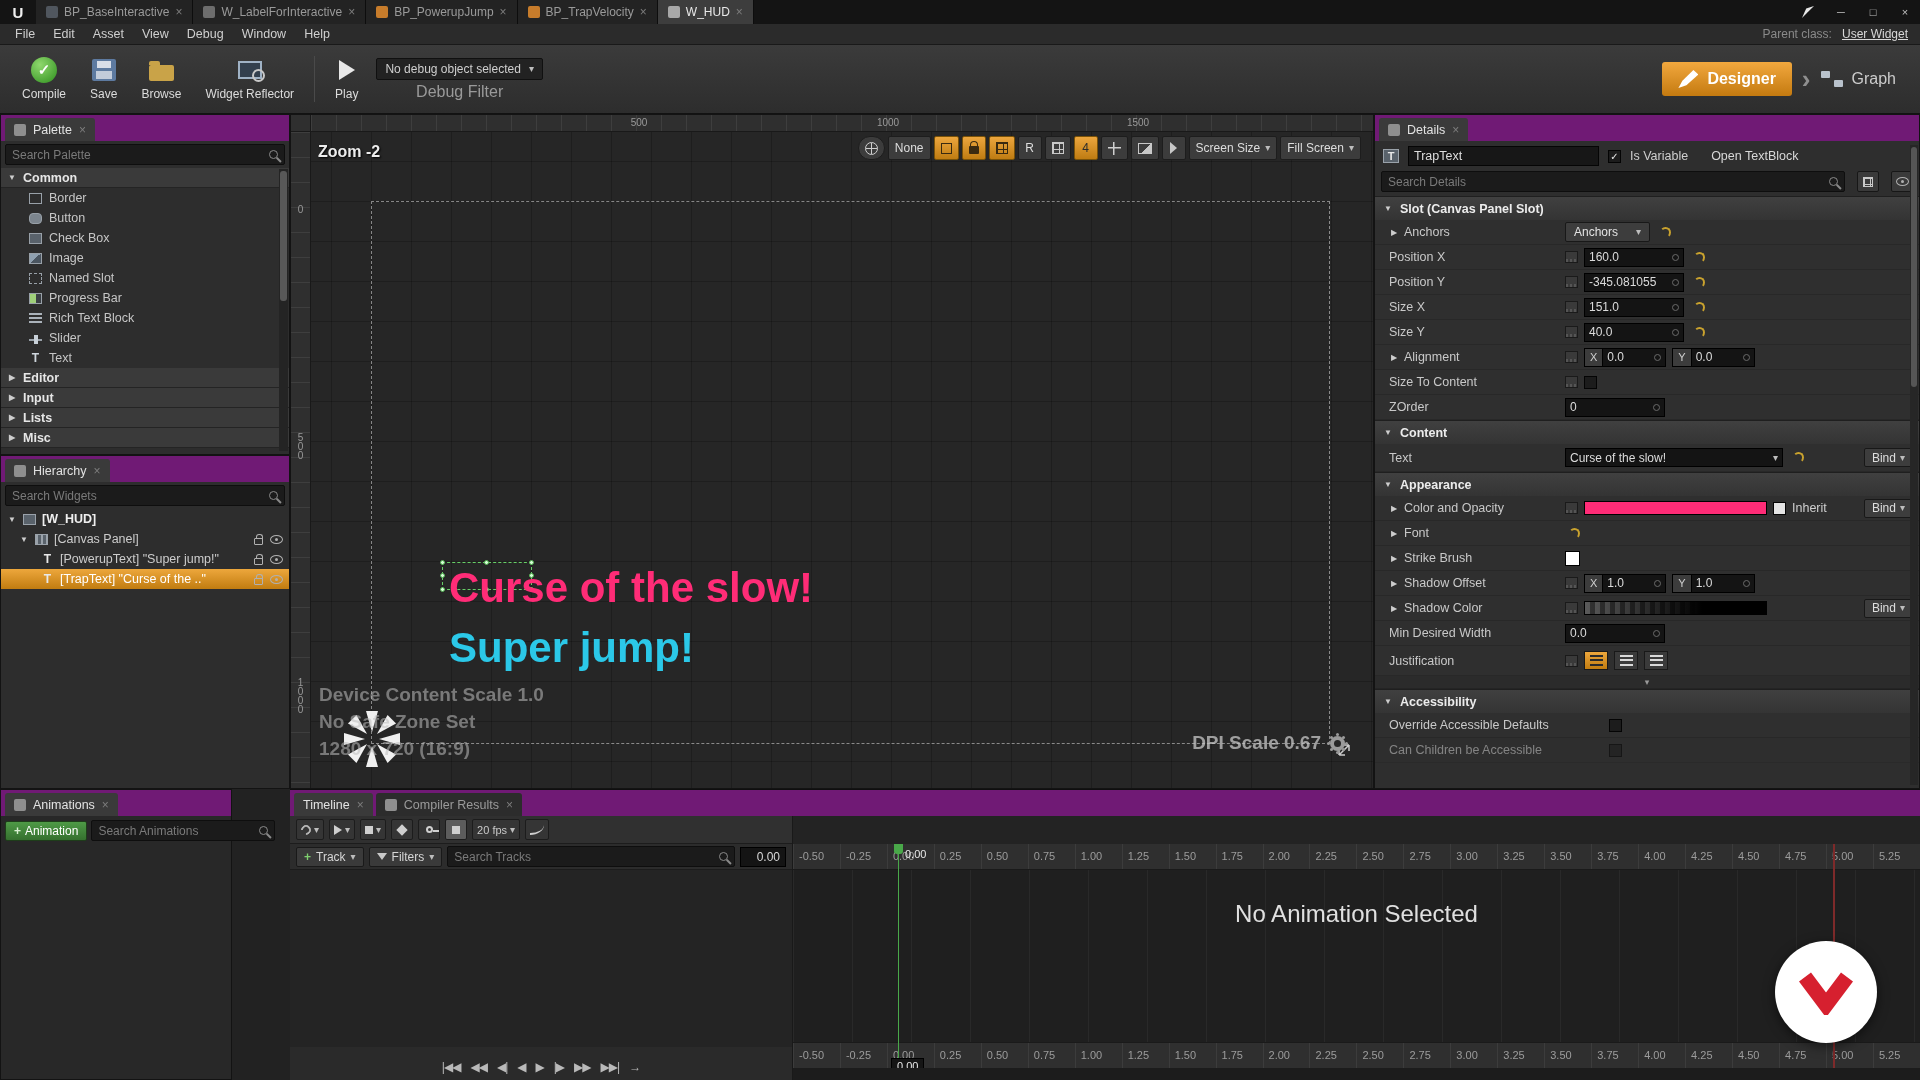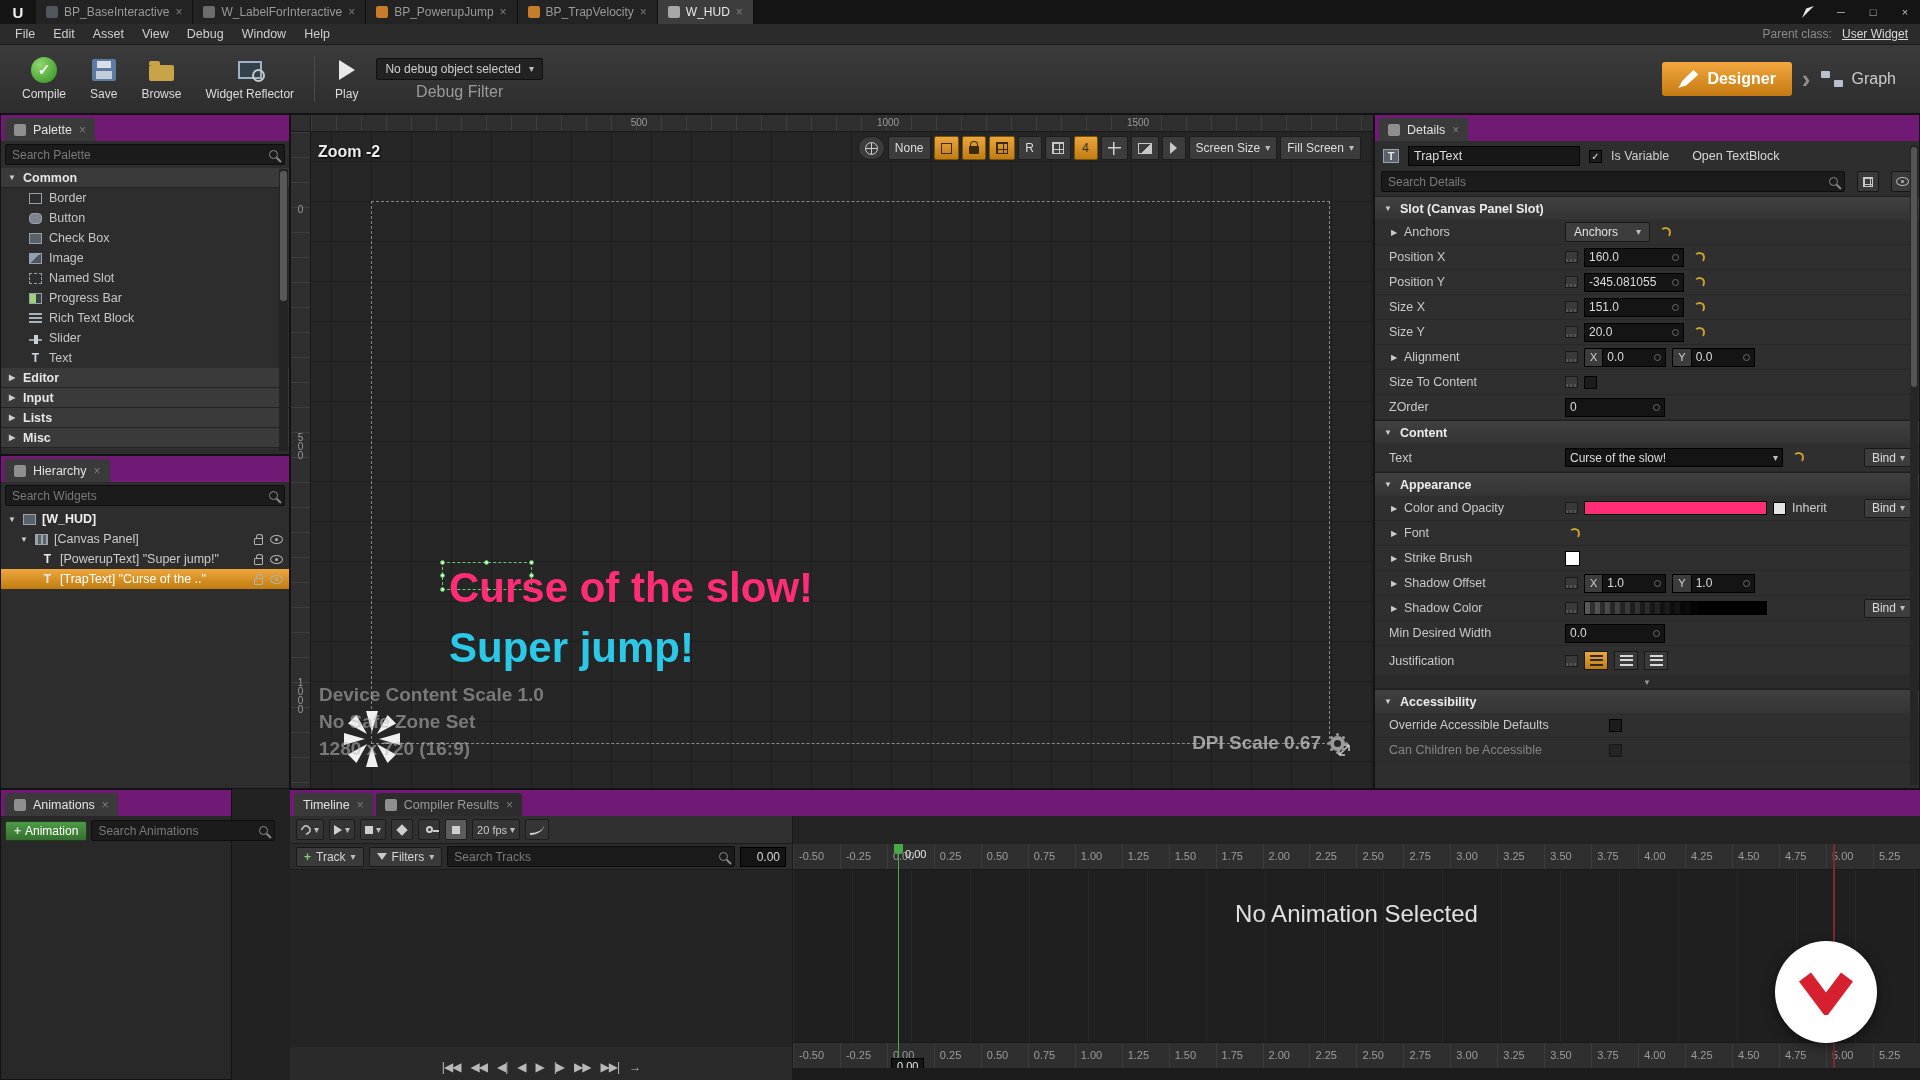--- a/index.html
+++ b/index.html
@@ -146,21 +146,21 @@
   .icon-gear { width:15px; height:15px; border-radius:50%; background:#9a9a9a; position:relative;
     box-shadow:0 -9px 0 -6px #9a9a9a, 0 9px 0 -6px #9a9a9a, 9px 0 0 -6px #9a9a9a, -9px 0 0 -6px #9a9a9a, 6px 6px 0 -6px #9a9a9a, -6px 6px 0 -6px #9a9a9a, 6px -6px 0 -6px #9a9a9a, -6px -6px 0 -6px #9a9a9a; }
   .icon-gear::after { content:''; position:absolute; inset:4px; background:#262626; border-radius:50%; }
   .starburst { position:absolute; left:49px; top:592px; width:64px; height:64px; }
   .resize-handle { position:absolute; left:1044px; top:626px; }
 
   
   .details-panel { left:1374px; top:114px; width:546px; height:675px; background:#2e2e2e; }
   .name-row { display:flex; align-items:center; gap:9px; padding:4px 8px; height:30px; }
   .tb-block-ic { width:16px; height:14px; border:1px solid #9aa2aa; background:#59626b; color:#e8e8e8; font-weight:bold; font-size:11px; text-align:center; line-height:13px; flex:none; }
-  .name-input { width:172px; height:20px; background:#171717; border:1px solid #050505; color:#dedede; font:inherit; font-size:12.5px; padding:0 5px; outline:none; }
+  .name-input { width:191px; height:20px; background:#171717; border:1px solid #050505; color:#dedede; font:inherit; font-size:12.5px; padding:0 5px; outline:none; }
   .cb { width:13px; height:13px; background:#1c1c1c; border:1px solid #040404; color:#e6e6e6; font-size:10px; display:flex; align-items:center; justify-content:center; flex:none; }
   .cb.lite { background:#e4e4e4; }
   .cb-label { font-size:12.5px; color:#cfcfcf; }
   .open-link { font-size:12.5px; color:#d8d8d8; margin-left:14px; }
   .search-row { display:flex; gap:12px; padding:0 6px 4px; align-items:center; }
   .search-row .searchbox { flex:1; margin:0; }
   .sq-btn { width:22px; height:21px; background:#3a3a3a; border:1px solid #171717; display:flex; align-items:center; justify-content:center; border-radius:2px; }
   .sect { height:24px; background:linear-gradient(#404040,#343434); border-top:1px solid #1f1f1f; display:flex; align-items:center; gap:7px; padding-left:8px; font-weight:bold; font-size:12.5px; color:#ececec; }
   .prow { min-height:25px; display:flex; align-items:center; padding-left:14px; padding-right:6px; background:#2f2f2f; border-bottom:1px solid #282828; }
   .plabel { width:176px; flex:none; display:flex; align-items:center; gap:5px; font-size:12.5px; color:#c9c9c9; }
@@ -663,21 +663,21 @@
         <span class="reset"></span>
       </span>
     </div>
     <div class="prow">
       <span class="plabel">
           <span>Size Y</span>
         </span>
       <span class="pvalue">
         <span class="film"></span>
         <span class="num">
-            <span>20.0</span>
+            <span>40.0</span>
             <span class="dial"></span>
           </span>
         <span class="reset"></span>
       </span>
     </div>
     <div class="prow">
       <span class="plabel">
           <span class="tree-arrow">▶</span>
           <span>Alignment</span>
         </span>

